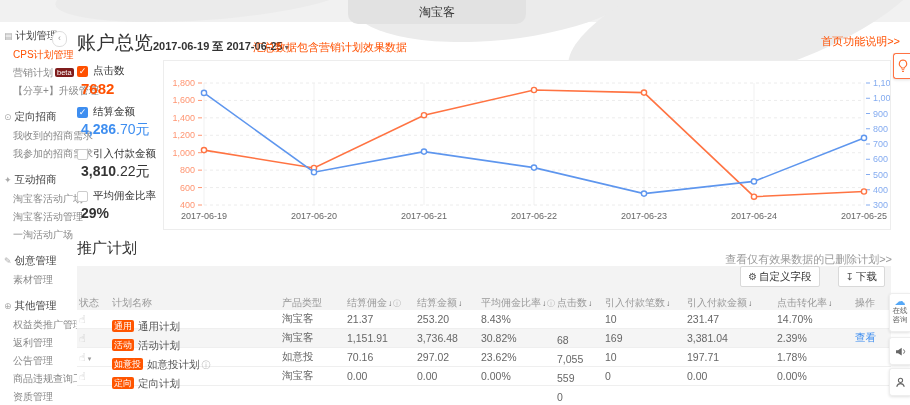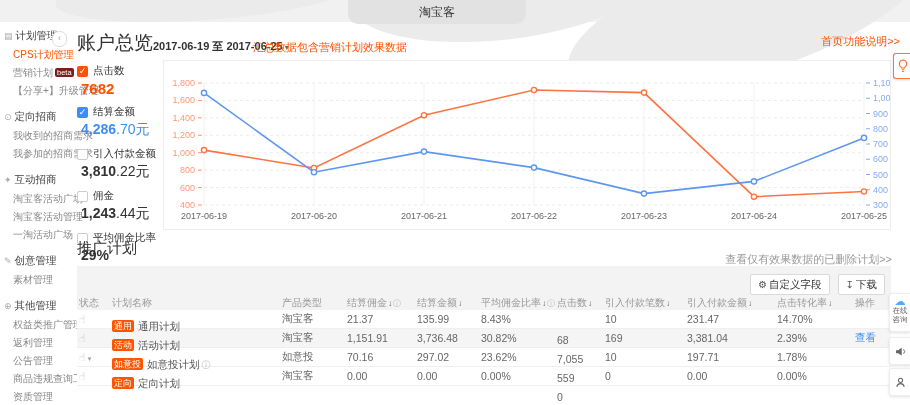--- a/index.html
+++ b/index.html
@@ -39,21 +39,21 @@
   .m-val{margin:2px 0 0 4px;font-size:14px;font-weight:bold;color:#333;}
   .m-val.v-orange{color:#ff5000;font-size:15px;}
   .m-val.v-blue{color:#3e8ef0;}
   .m-dec{font-size:14px;font-weight:normal;}
   
   .chart-card{position:absolute;left:163px;top:60px;width:728px;height:170px;background:#fff;border:1px solid #ededed;box-sizing:border-box;z-index:4;}
   
   .sec-title{position:absolute;left:77px;top:239px;font-size:15px;color:#333;z-index:5;font-family:Liberation Mono, monospace;}
   .deleted-link{position:absolute;right:18px;top:252px;font-size:11px;color:#999;z-index:5;cursor:pointer;}
   .tbl-gray{position:absolute;left:77px;top:266px;width:814px;height:44px;background:#f3f3f3;z-index:4;}
-  .tbl-btns{position:absolute;right:6px;top:8px;display:flex;gap:8px;}
+  .tbl-btns{position:absolute;right:6px;top:0;display:flex;gap:18px;}
   .btn{background:#fff;border:1px solid #d9d9d9;border-radius:2px;font-size:10.5px;color:#333;padding:2px 7px;line-height:14px;cursor:pointer;white-space:nowrap;}
   .btn .bic{font-size:10px;color:#555;margin-right:2px;}
   .thead{position:absolute;left:0;bottom:0;width:100%;display:flex;align-items:flex-end;height:18px;}
   .th{font-size:10px;color:#999;white-space:nowrap;overflow:hidden;}
   .sort{font-size:8px;color:#555;margin-left:1px;}
   .info{font-size:8px;color:#bbb;margin-left:1px;}
   .rows{position:absolute;left:77px;top:310px;width:814px;z-index:4;}
   .tr{display:flex;align-items:center;height:18px;border-bottom:1px solid #efefef;background:#fff;}
   .tr.alt{background:#f5f5f5;}
   .td{font-size:10.5px;color:#666;white-space:nowrap;overflow:hidden;}
@@ -137,27 +137,20 @@
           <span>结算金额</span>
         </div>
       <div class="m-val v-blue"><span>4,286</span><span class="m-dec">.70元</span></div>
     </div>
     <div class="metric">
       <div class="m-head">
           <span class="cb off"></span>
           <span>引入付款金额</span>
         </div>
       <div class="m-val"><span>3,810</span><span class="m-dec">.22元</span></div>
-    </div>
-    <div class="metric">
-      <div class="m-head">
-          <span class="cb off"></span>
-          <span>佣金</span>
-        </div>
-      <div class="m-val"><span>1,243</span><span class="m-dec">.44元</span></div>
     </div>
     <div class="metric">
       <div class="m-head">
           <span class="cb off"></span>
           <span>平均佣金比率</span>
         </div>
       <div class="m-val"><span>29%</span></div>
     </div>
   </div>
 
@@ -260,21 +253,21 @@
       <div class="th c10">操作</div>
     </div>
   </div>
 
   <div class="rows">
     <div class="tr">
       <div class="td c0"><span class="hand">☝</span></div>
       <div class="td c1"><span class="pbadge">通用</span><span class="pname">通用计划</span></div>
       <div class="td c2">淘宝客</div>
       <div class="td c3">21.37</div>
-      <div class="td c4">135.99</div>
+      <div class="td c4">253.20</div>
       <div class="td c5">8.43%</div>
       <div class="td c6">68</div>
       <div class="td c7">10</div>
       <div class="td c8">231.47</div>
       <div class="td c9">14.70%</div>
       <div class="td c10"></div>
     </div>
     <div class="tr alt">
       <div class="td c0"><span class="hand">☝</span></div>
       <div class="td c1"><span class="pbadge">活动</span><span class="pname">活动计划</span></div>

